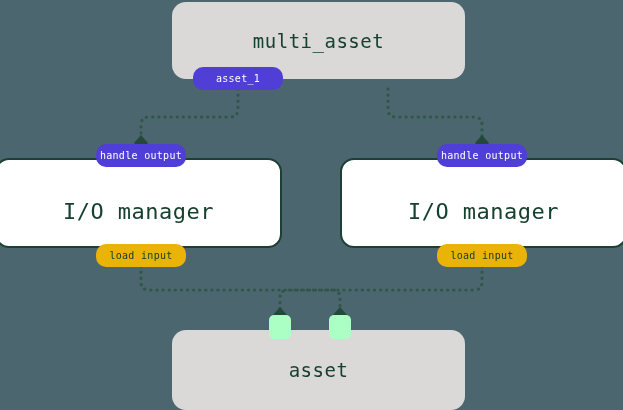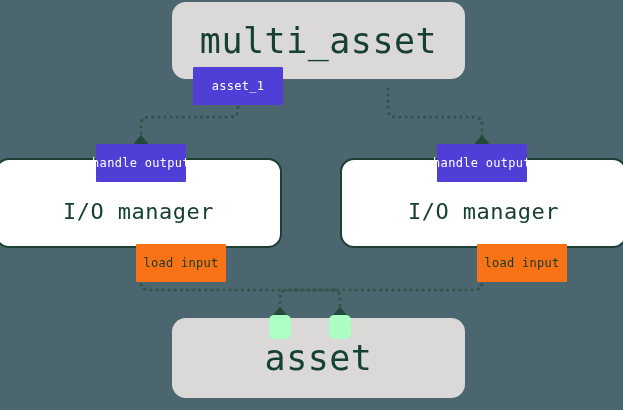--- a/index.html
+++ b/index.html
@@ -34,62 +34,61 @@
     display: flex;
     align-items: center;
     justify-content: center;
     border-radius: 14px;
   }
   .node-asset {
     background: #dbd9d8;
     color: #14402f;
   }
   .node-asset .node-title {
-    font-size: 35px;
+    font-size: 19px;
     letter-spacing: 0.5px;
     color: #16402f;
   }
   .node-iomgr {
     background: #ffffff;
     border: 2px solid #1d4034;
     color: #16402f;
   }
   .node-iomgr .node-title {
     font-size: 22px;
     letter-spacing: 0.5px;
     color: #16402f;
     margin-top: 16px;
   }
 
   #node-multi-asset { left: 172px; top: 2px;   width: 293px; height: 77px; }
-  #node-asset       { left: 172px; top: 318px; width: 293px; height: 80px; }
+  #node-asset       { left: 172px; top: 330px; width: 293px; height: 80px; }
   #node-iomgr-left  { left: -5px;  top: 158px; width: 287px; height: 90px; }
   #node-iomgr-right { left: 340px; top: 158px; width: 287px; height: 90px; }
 
   
   .pill {
     position: absolute;
     box-sizing: border-box;
     display: flex;
     align-items: center;
     justify-content: center;
-    border-radius: 1px;
-    height: 38px;
-    font-size: 12px;
+    border-radius: 10px;
+    height: 23px;
+    font-size: 10px;
     letter-spacing: 0.3px;
     white-space: nowrap;
   }
   .pill-out {
     background: #4f3fd6;
     color: #ffffff;
   }
   .pill-in {
-    background: #f97316;
+    background: #eab308;
     color: #123a2c;
-    margin-left: 40px;
   }
 
   #pill-asset-1      { left: 193px; top: 67px;  width: 90px; }
   #pill-asset-2      { left: 343px; top: 67px;  width: 90px; }
   #pill-handle-out-l { left: 96px;  top: 144px; width: 90px; }
   #pill-handle-out-r { left: 437px; top: 144px; width: 90px; }
   #pill-load-in-l    { left: 96px;  top: 244px; width: 90px; }
   #pill-load-in-r    { left: 437px; top: 244px; width: 90px; }
 
   

